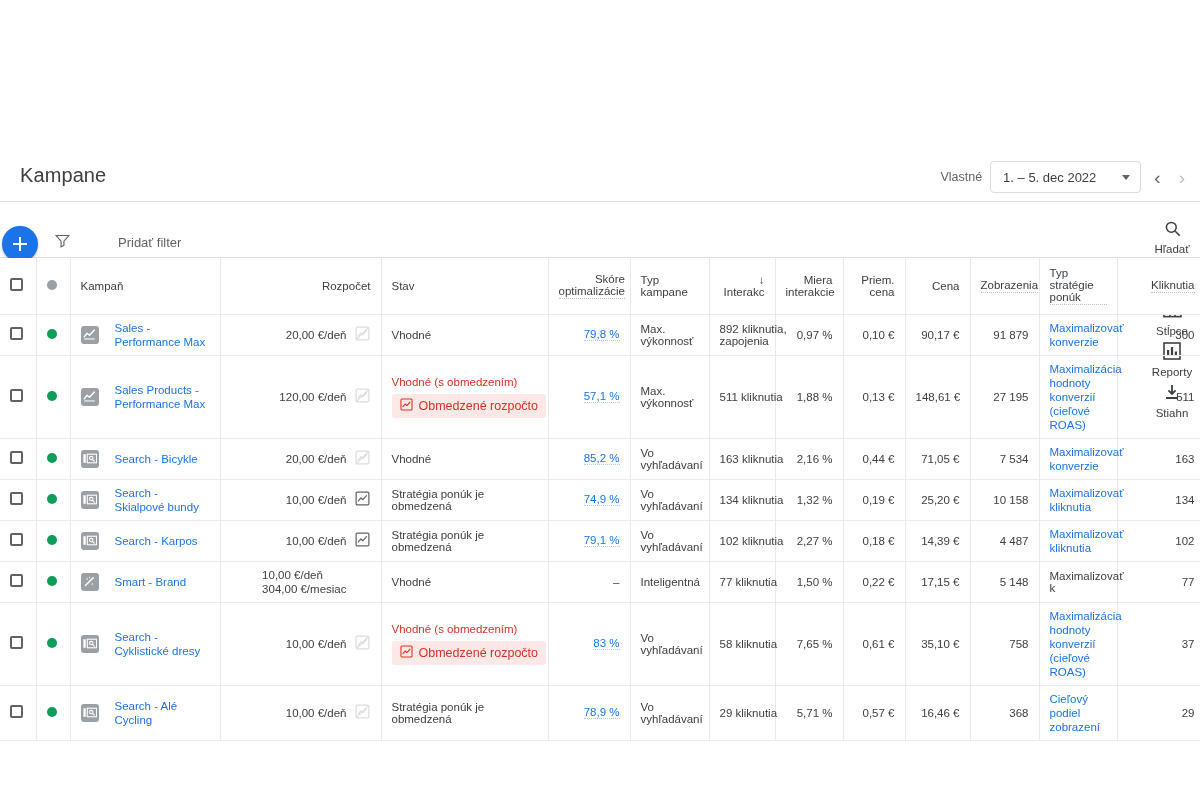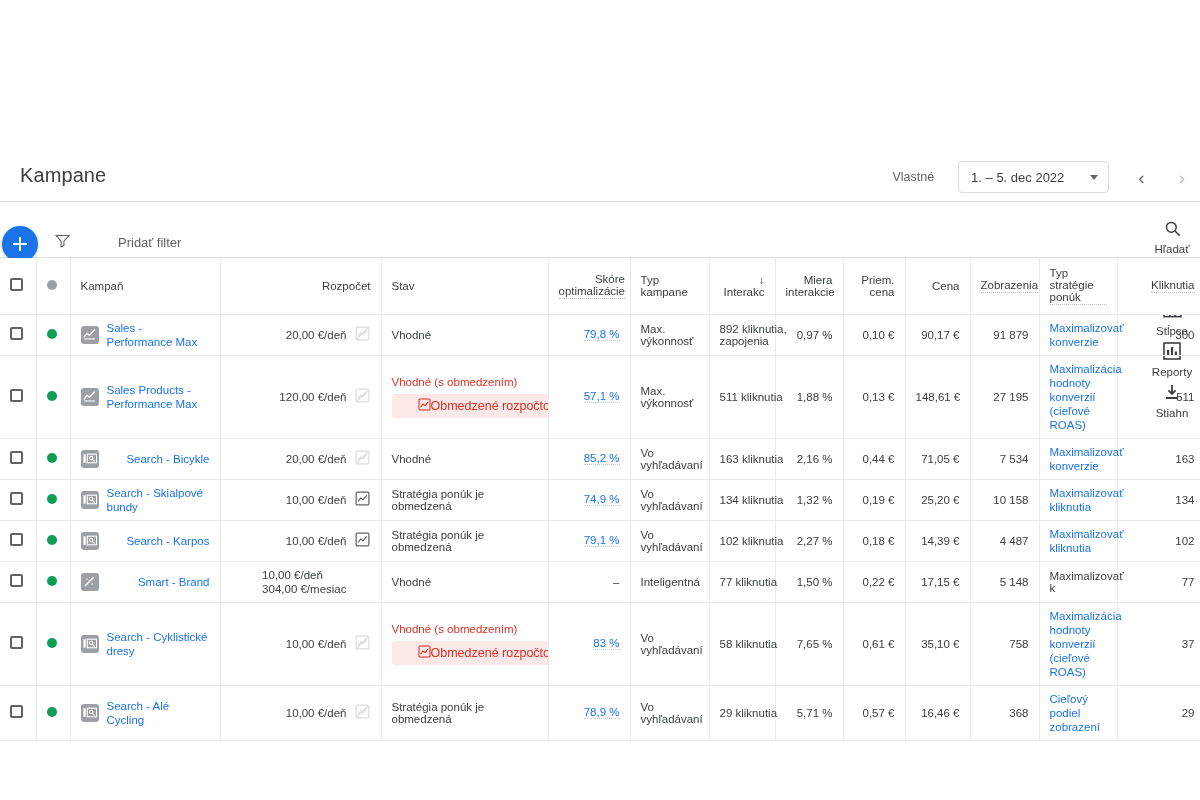--- a/index.html
+++ b/index.html
@@ -18,21 +18,21 @@
     position: absolute; left: 0; top: 152px; width: 1200px; height: 50px;
     border-bottom: 1px solid #e0e0e0;
     background: #fff;
   }
   .page-title {
     position: absolute; left: 20px; top: 12px;
     font-size: 20px; color: #3c4043; font-weight: 400; letter-spacing: .1px;
   }
   .daterange {
     position: absolute; right: 10px; top: 9px;
-    display: flex; align-items: center; gap: 24px;
+    display: flex; align-items: center; gap: 8px;
   }
   .dr-label { font-size: 12.5px; color: #5f6368; }
   .dr-box {
     display: flex; align-items: center; gap: 26px;
     border: 1px solid #dadce0; border-radius: 4px;
     height: 32px; padding: 0 10px 0 12px;
     font-size: 13px; color: #3c4043; background:#fff;
   }
   .caret { width:0;height:0;border-left:4.5px solid transparent;border-right:4.5px solid transparent;border-top:5px solid #5f6368; }
   .navarrow { color:#5f6368; font-size:19px; padding:0 5px; line-height:1; cursor:pointer; }
@@ -80,36 +80,36 @@
   .dotted { border-bottom: 1px dotted #bdc1c6; display:inline-block; padding-bottom:1px; }
   td.num { text-align: right; white-space: nowrap; }
 
   .cb {
     width: 13px; height: 13px; border: 2px solid #5f6368; border-radius: 2px;
     display:inline-block; background:#fff;
   }
   .dot { width: 10px; height: 10px; border-radius: 50%; display:inline-block; }
   .dot-head { background:#9aa0a6; }
 
-  .camp-cell { display:flex; align-items:center; gap: 8px; justify-content: space-between; }
+  .camp-cell { display:flex; align-items:center; gap: 16px; }
   .type-ico {
     width: 18px; height: 18px; border-radius: 3px; background:#9aa0a6;
     display:flex; align-items:center; justify-content:center; flex: 0 0 18px;
   }
   .camp-link { color:#1a73e8; font-size:11.5px; line-height:14px; cursor:pointer; }
 
   .budget-cell { display:flex; align-items:center; justify-content:flex-end; gap:8px; }
   .budget-val { text-align:left; white-space:nowrap; line-height:14px; }
   .chart-btn { flex:0 0 16px; }
 
   .status-warn { color:#d93025; font-size:11.5px; }
   .chip {
     margin-top:6px; background:#fce8e6; color:#d93025;
-    display:inline-flex; align-items:center; 
-    padding: 4px 26px; border-radius: 3px; font-size: 12.5px;
+    display:inline-flex; align-items:center; gap:6px;
+    padding: 4px 8px; border-radius: 3px; font-size: 12.5px;
     white-space: nowrap;
   }
   .stav-cell { overflow:hidden; }
   .score { color:#1a73e8; }
   .score-dotted { border-bottom:1px dotted #aecbfa; display:inline-block; }
   .bidlink { color:#1a73e8; line-height:14px; }
   .mut { color:#3c4043; }
 
   
   col.c-cb     { width: 36px; }

